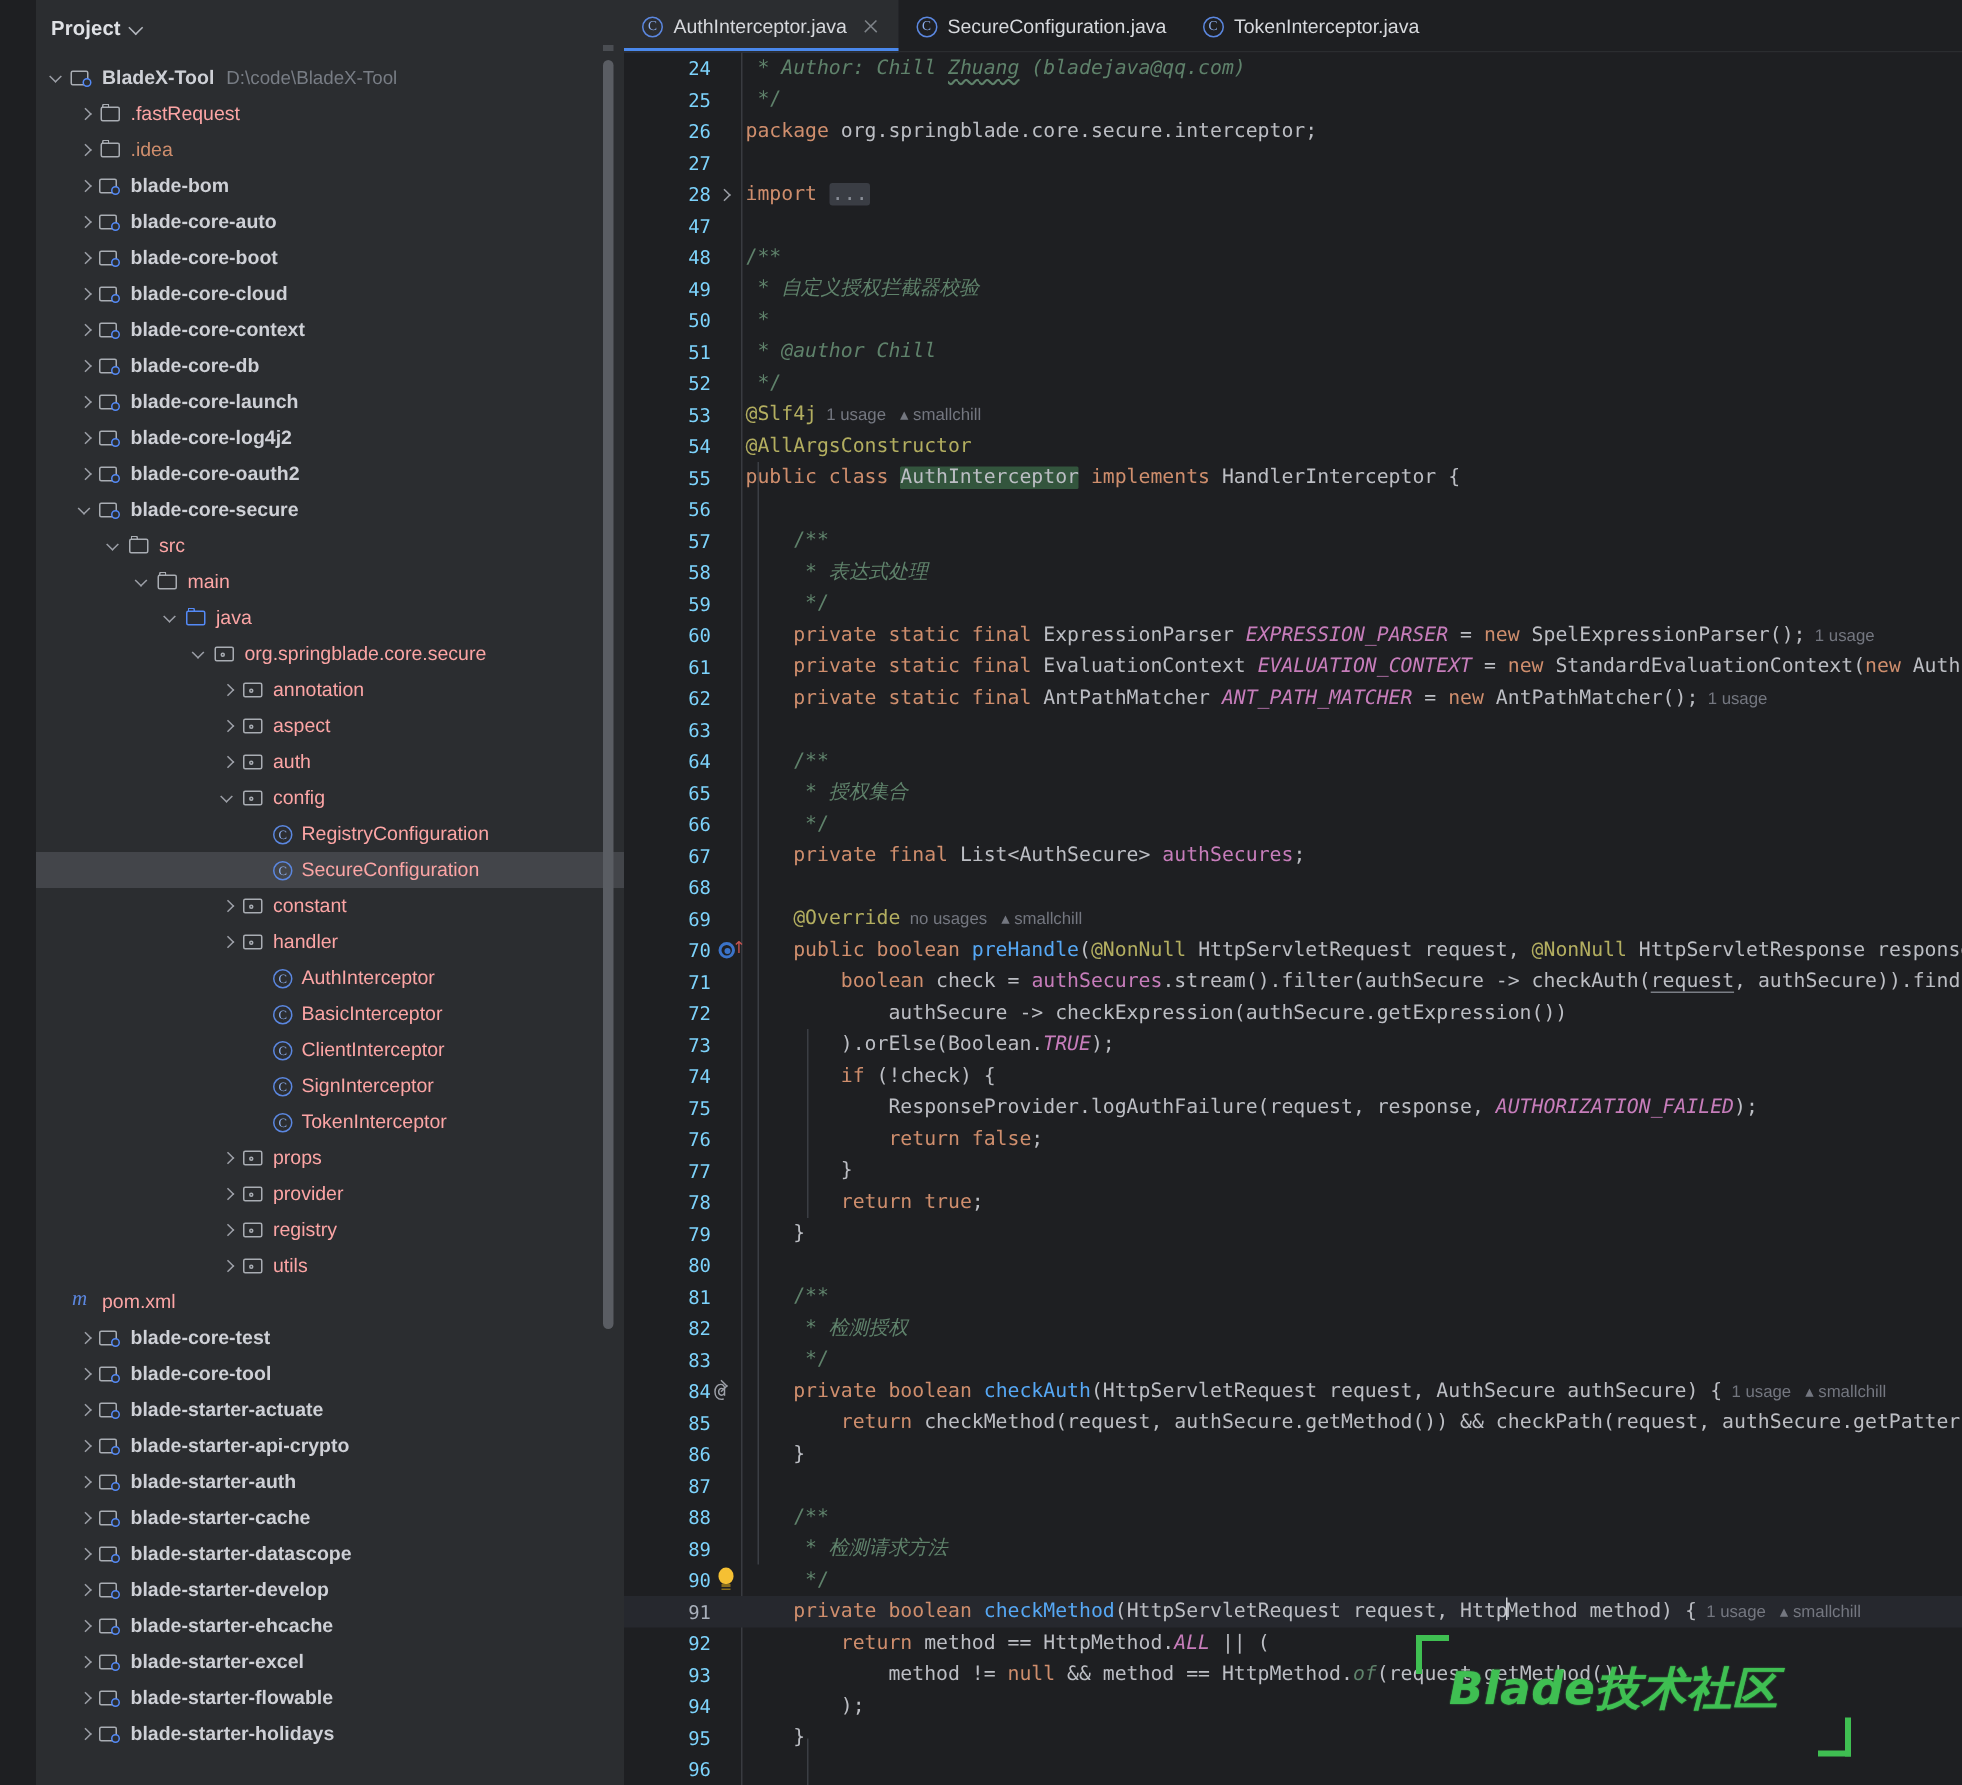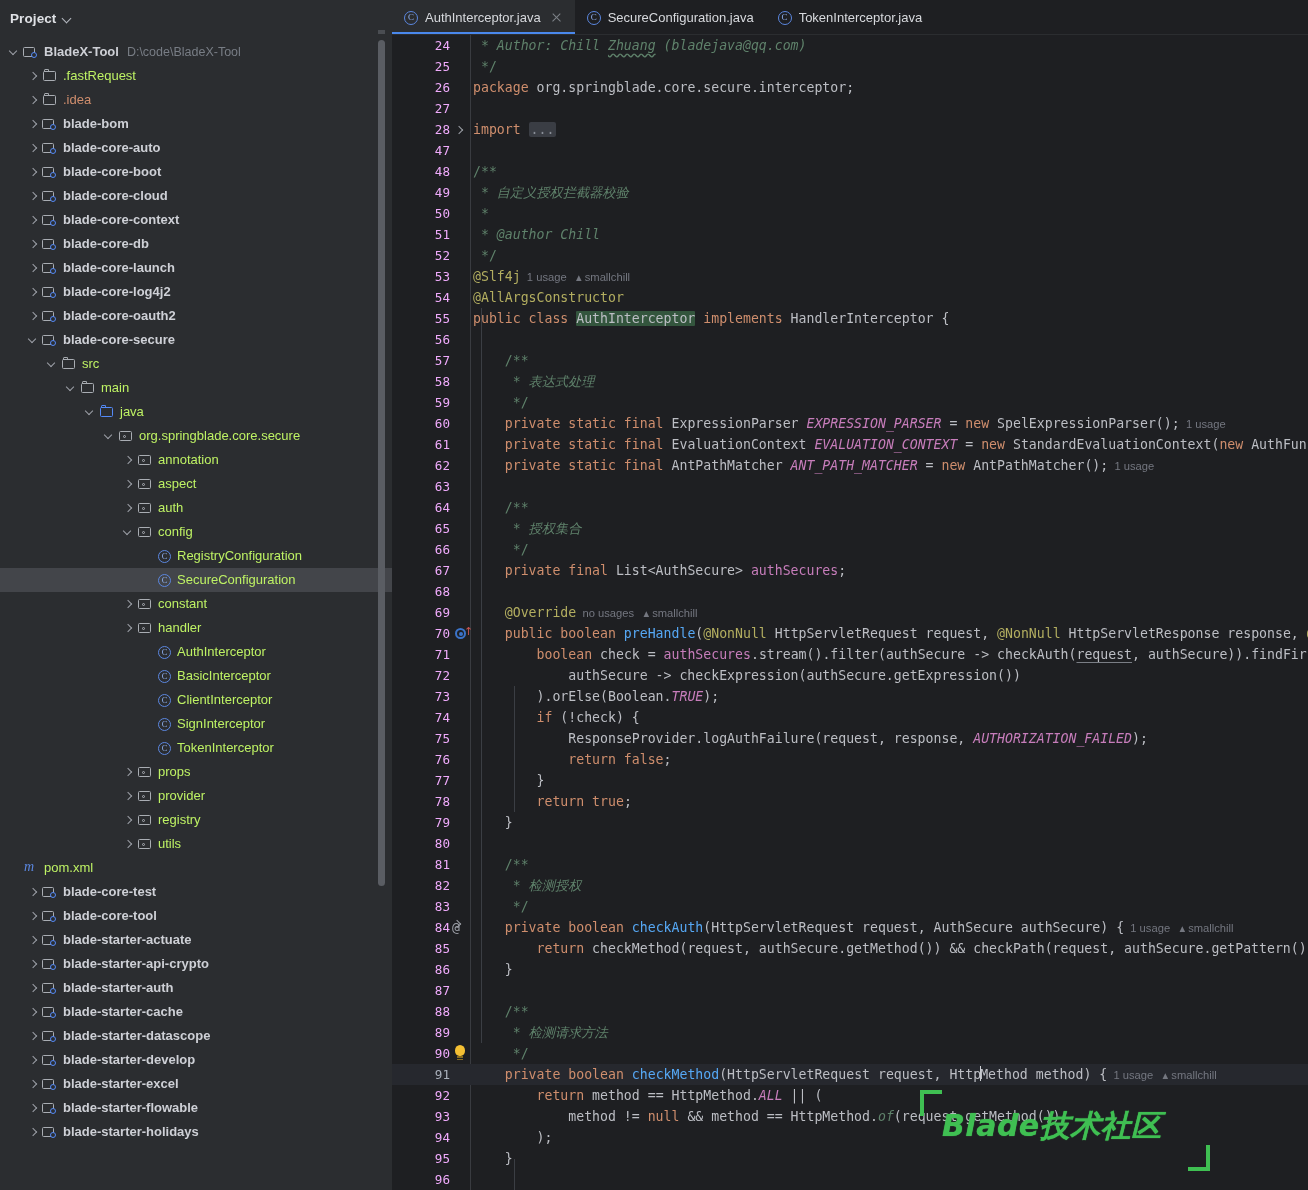--- a/index.html
+++ b/index.html
@@ -4,21 +4,21 @@
 <style>
   html,body{margin:0;padding:0;}
   body{
     width:1308px;height:1190px;overflow:hidden;
     background:#1e1f22;
     font-family:"Liberation Sans",sans-serif;
     font-size:13px;
     color:#dfe1e5;
     -webkit-font-smoothing:antialiased;
   }
-  #root{position:relative;width:1256px;height:1190px;}
+  #root{position:relative;width:1256px;height:1190px;margin-left:24px;}
 
   
   #project-panel{
     position:absolute;left:0;top:0;width:392px;height:1190px;
     background:#2b2d30;overflow:hidden;
   }
   #project-header{
     height:36px;display:flex;align-items:center;padding-left:10px;gap:6px;
     background:#2b2d30;
   }
@@ -32,21 +32,21 @@
     height:24px;display:flex;align-items:center;white-space:nowrap;
     padding-left:6px;position:relative;
   }
   .row.sel{background:#43454a;width:378px;}
   .arrow{width:16px;height:24px;flex:0 0 16px;position:relative;}
   .arrow.r:before{content:"";position:absolute;left:5px;top:8.5px;width:5px;height:5px;
     border-right:1.3px solid #9da0a8;border-top:1.3px solid #9da0a8;transform:rotate(45deg);}
   .arrow.d:before{content:"";position:absolute;left:4px;top:8px;width:5px;height:5px;
     border-right:1.3px solid #9da0a8;border-bottom:1.3px solid #9da0a8;transform:rotate(45deg);}
   .ico{width:20px;height:24px;flex:0 0 20px;position:relative;margin-right:2px;}
-  .lbl{font-size:13px;line-height:24px;color:#bef264;}
+  .lbl{font-size:13px;line-height:24px;color:#fca5a5;}
   .lbl.bold{font-weight:bold;color:#ced0d6;}
   .lbl.orange{color:#cf8e6d;}
   .lbl.path{color:#787d85;font-weight:normal;margin-left:8px;font-size:12.5px;}
 
   
   .i-folder:before{content:"";position:absolute;left:2px;top:7px;width:13px;height:10px;
     border:1.4px solid #a9adb3;border-radius:1.5px;box-sizing:border-box;}
   .i-folder:after{content:"";position:absolute;left:3px;top:5px;width:5px;height:3px;
     border:1.4px solid #a9adb3;border-bottom:none;border-radius:1.5px 1.5px 0 0;box-sizing:border-box;}
   
@@ -95,21 +95,21 @@
   #tab-sep{position:absolute;left:0;bottom:0;width:916px;height:1px;background:#2b2d30;}
 
   
   #code-surface{position:absolute;left:0;top:35px;width:916px;height:1155px;background:#1e1f22;overflow:hidden;}
   #gutter-bg{position:absolute;left:0;top:0;width:78px;height:1155px;background:#1e1f22;}
   #gutter-line{position:absolute;left:78px;top:0;width:1px;height:1155px;background:#393b40;}
   .cline{position:relative;height:21px;line-height:21px;white-space:pre;
     font-family:"DejaVu Sans Mono","Liberation Mono",monospace;font-size:13.2px;}
   .cline.cur{background:#26282e;}
   .cline.cur .num{color:#a9b0bb;}
-  .num{position:absolute;left:0;width:58px;text-align:right;color:#f0abfc;font-size:12.6px;
+  .num{position:absolute;left:0;width:58px;text-align:right;color:#7dd3fc;font-size:12.6px;
     font-family:"DejaVu Sans Mono","Liberation Mono",monospace;}
   .code{position:absolute;left:81px;white-space:pre;}
   .c-doc{color:#5f826b;}
   .c-doci{color:#5f826b;font-style:italic;}
   .c-kw{color:#cf8e6d;}
   .c-txt{color:#bcbec4;}
   .c-ann{color:#b3ae60;}
   .c-static{color:#c77dbb;font-style:italic;}
   .c-fieldm{color:#c77dbb;}
   .c-meth{color:#56a8f5;}
@@ -359,20 +359,25 @@
         </div>
         <div class="row" style="padding-left: 25px;">
           <span class="arrow r"></span>
           <span class="ico i-module"></span>
           <span class="lbl bold">blade-starter-datascope</span>
         </div>
         <div class="row" style="padding-left: 25px;">
           <span class="arrow r"></span>
           <span class="ico i-module"></span>
           <span class="lbl bold">blade-starter-develop</span>
+        </div>
+        <div class="row" style="padding-left: 25px;">
+          <span class="arrow r"></span>
+          <span class="ico i-module"></span>
+          <span class="lbl bold">blade-starter-ehcache</span>
         </div>
         <div class="row" style="padding-left: 25px;">
           <span class="arrow r"></span>
           <span class="ico i-module"></span>
           <span class="lbl bold">blade-starter-excel</span>
         </div>
         <div class="row" style="padding-left: 25px;">
           <span class="arrow r"></span>
           <span class="ico i-module"></span>
           <span class="lbl bold">blade-starter-flowable</span>

